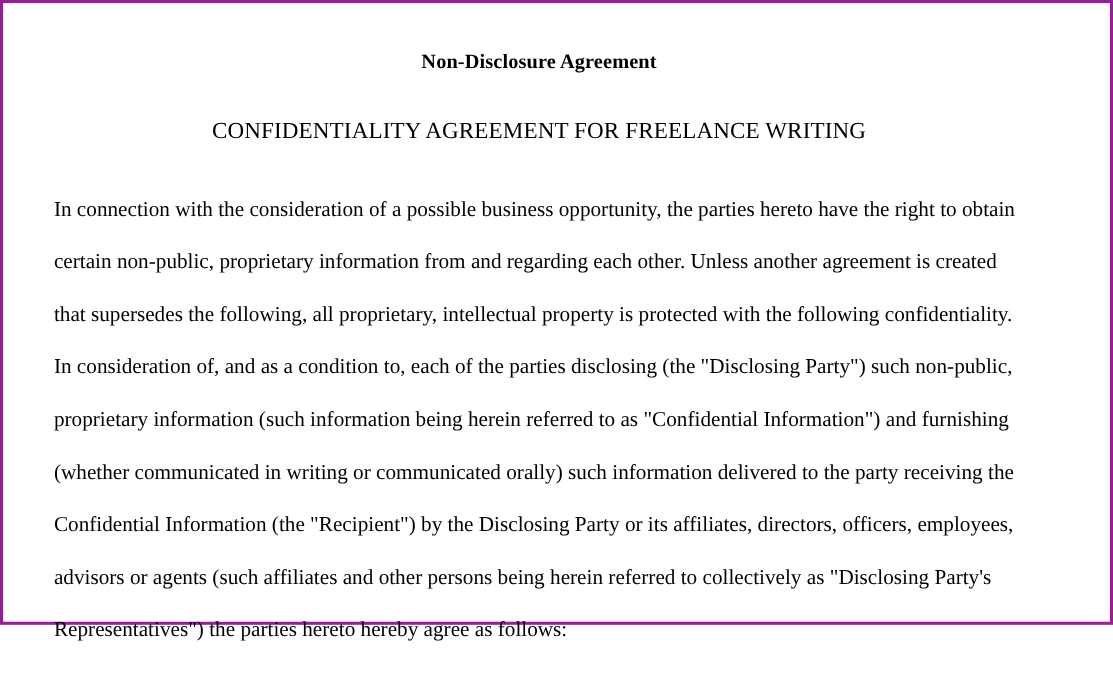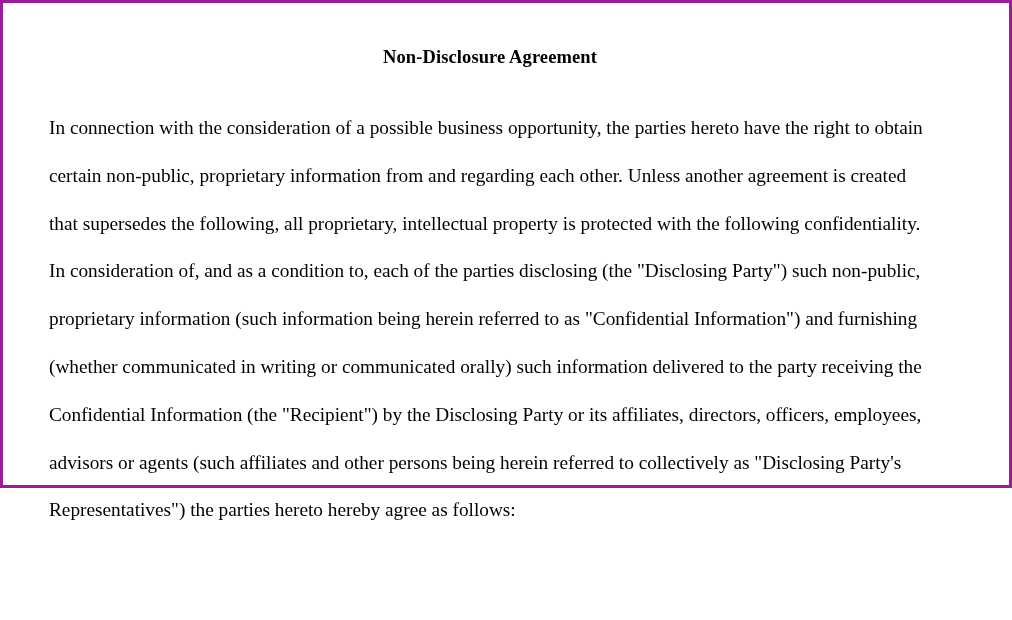--- a/index.html
+++ b/index.html
@@ -9,21 +9,21 @@
   }
   body {
     width: 1012px;
     height: 620px;
     overflow: hidden;
     font-family: "Liberation Serif", serif;
   }
   #document-frame {
     box-sizing: border-box;
     width: 1012px;
-    height: 488px;
+    height: 568px;
     border: 3px solid #9b1b9b;
     background: #ffffff;
     padding: 0;
     position: relative;
   }
   #document-page {
     box-sizing: border-box;
     width: 100%;
     height: 100%;
     padding: 44px 66px 20px 34px;
@@ -61,19 +61,20 @@
   }
 </style>
 </head>
 <body>
 
 <div id="document-frame">
   <div id="document-page">
 
     <h1 class="doc-title">Non-Disclosure Agreement</h1>
 
+    <h2 class="doc-subtitle">CONFIDENTIALITY AGREEMENT FOR FREELANCE WRITING</h2>
 
     <div class="doc-body">
       <p>In connection with the consideration of a possible business opportunity, the parties hereto have the right to obtain certain non-public, proprietary information from and regarding each other. Unless another agreement is created that supersedes the following, all proprietary, intellectual property is protected with the following confidentiality.  In consideration of, and as a condition to, each of the parties disclosing (the "Disclosing Party") such non-public, proprietary information (such information being herein referred to as "Confidential Information") and furnishing (whether communicated in writing or communicated orally) such information delivered to the party receiving the Confidential Information (the "Recipient") by the Disclosing Party or its affiliates, directors, officers, employees, advisors or agents (such affiliates and other persons being herein referred to collectively as "Disclosing Party's Representatives") the parties hereto hereby agree as follows:</p>
     </div>
 
   </div>
 </div>
 
 </body></html>

